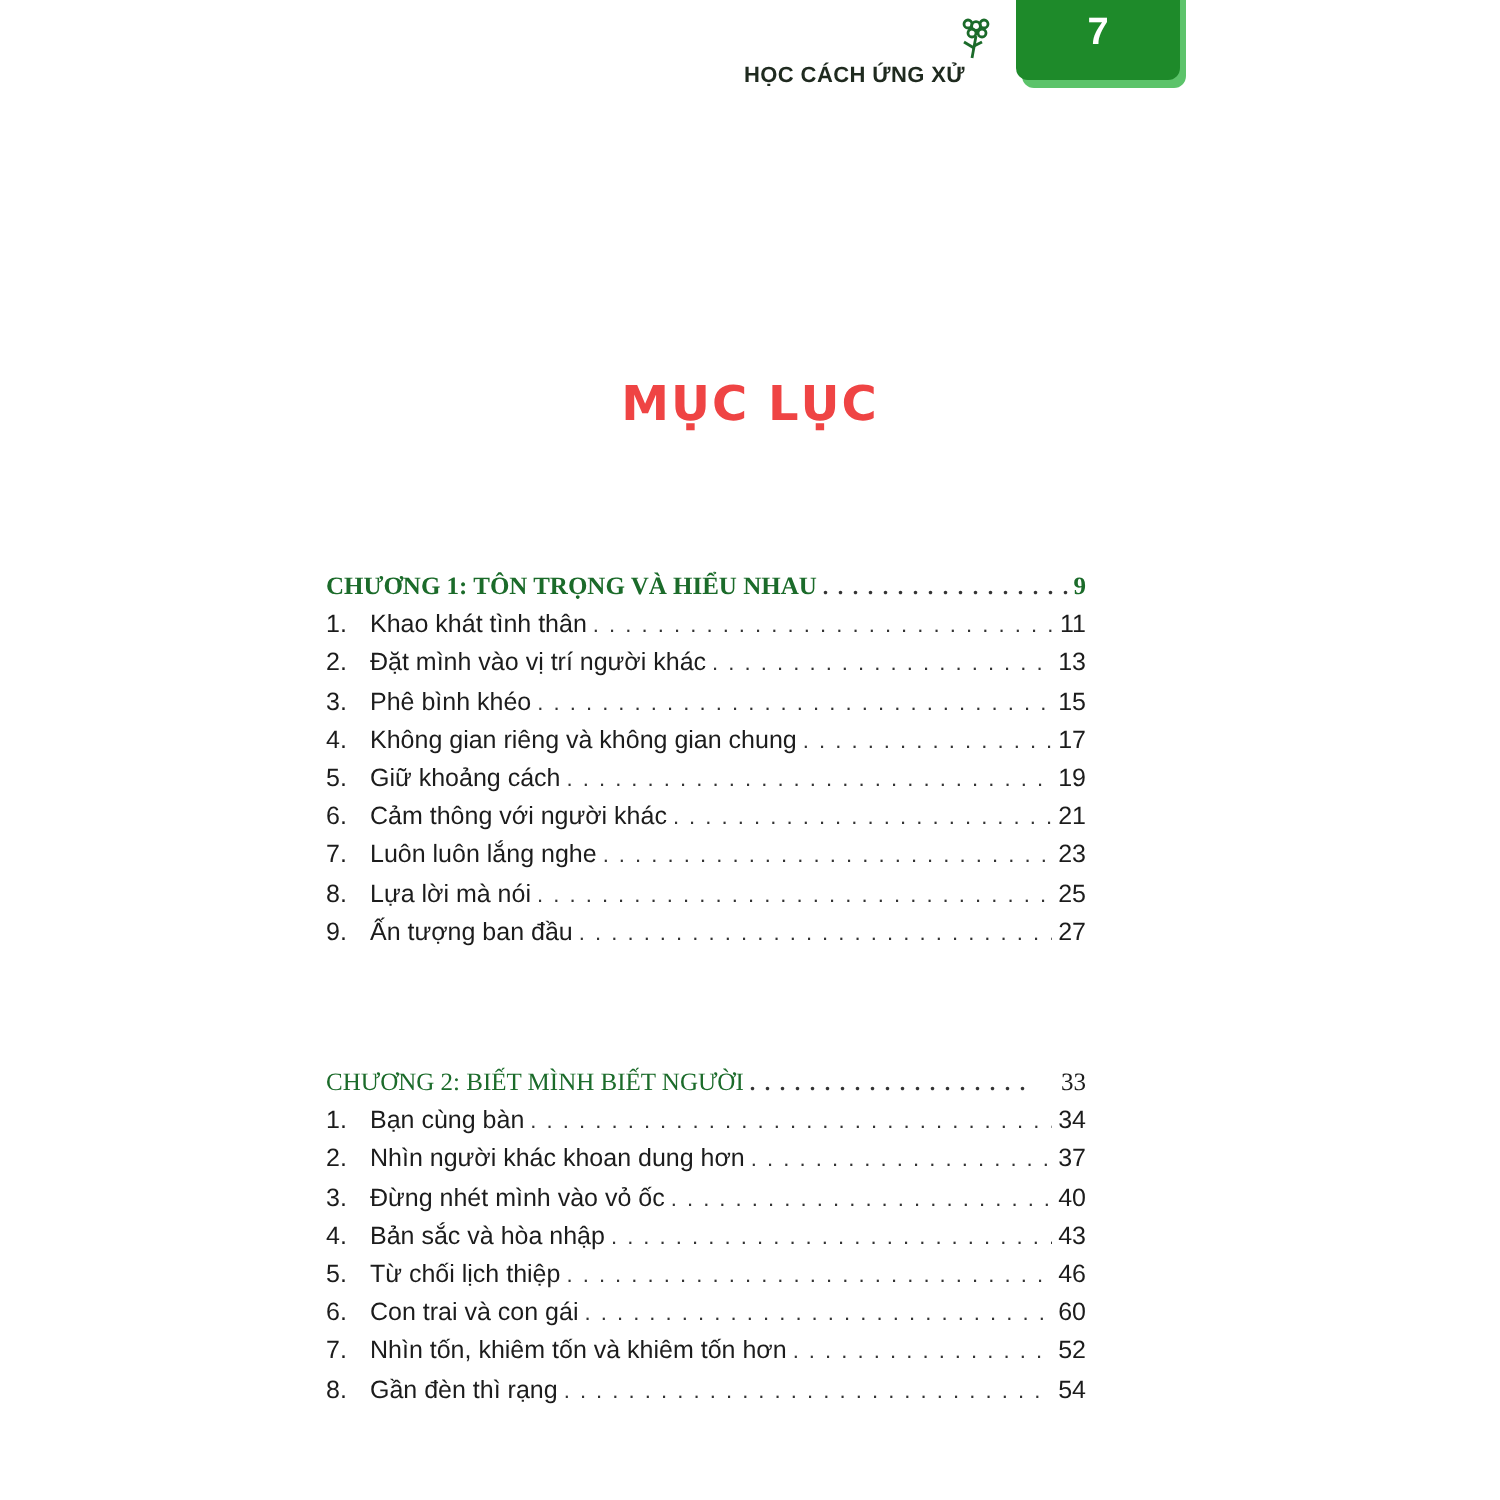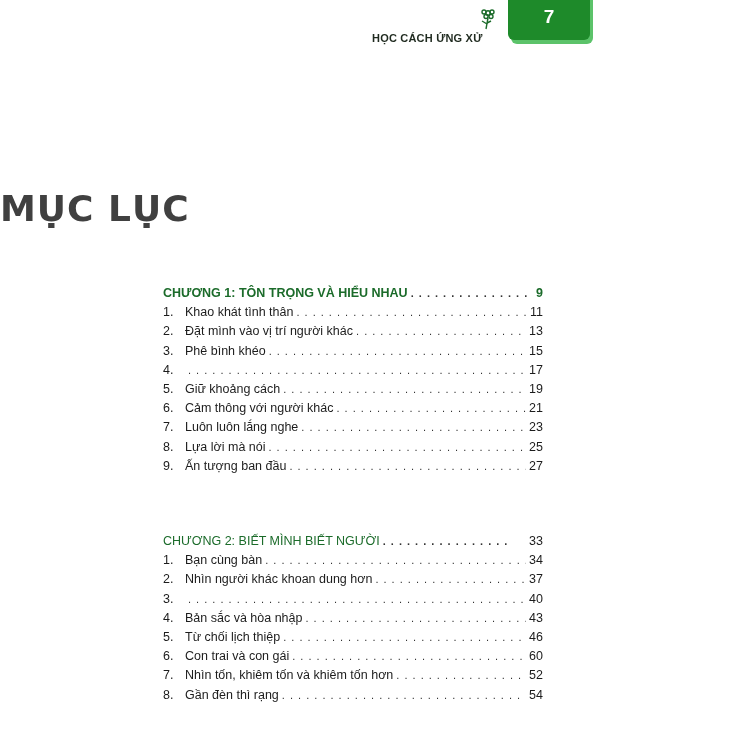--- a/index.html
+++ b/index.html
@@ -16,37 +16,37 @@
   .page-tab {
     position:absolute; left:508px; top:-6px; width:82px; height:46px;
     background:#1e8a2a; border-radius:0 0 6px 6px;
     box-shadow: 3px 4px 0 0 #5cc36a;
   }
   .page-tab span {
     position:absolute; left:0; right:0; top:12px; text-align:center;
     color:#ffffff; font-weight:bold; font-size:19px;
   }
   .toc-title {
-    position:absolute; top:188px; left:0; width:750px; 
-    font-size:36px; font-weight:bold; color:#404040; letter-spacing:1px;
+    position:absolute; top:188px; left:0; width:750px; text-align:center;
+    font-size:24px; font-weight:bold; color:#ef4444; letter-spacing:1px;
     font-family: "DejaVu Sans", sans-serif;
   }
   .toc { position:absolute; left:163px; width:380px; }
   .row {
     display:flex; align-items:baseline; height:19.2px; font-size:12.5px; line-height:19.2px;
     white-space:nowrap;
   }
   .row .num { width:22px; flex:none; }
   .row .label { flex:none; }
   .row .dots {
     flex:1; overflow:hidden; margin:0 3px; color:#333; letter-spacing:4px; font-size:11px;
   }
   .row .dots::before { content:". . . . . . . . . . . . . . . . . . . . . . . . . . . . . . . . . . . . . . . . . . . . . . . . . . . . . . . . . . . . . . . . . ."; letter-spacing:0; word-spacing:2px; }
   .row .page { flex:none; text-align:right; }
-  .chapter { color:#1b6b2a; font-weight:bold; font-size:12.5px; }
+  .chapter { color:#1b6b2a; font-weight:bold; font-size:12.5px;font-family:Liberation Serif, serif; }
   .chapter .page { color:#1b6b2a; }
 </style>
 </head>
 <body>
 
 <div class="running-header">HỌC CÁCH ỨNG XỬ</div>
 
 <svg class="flower-icon" viewBox="0 0 20 24">
   <g fill="none" stroke="#1b6b2a" stroke-width="1.4">
     <circle cx="11" cy="6" r="2.2"></circle>
@@ -85,20 +85,21 @@
       <span class="page">13</span>
     </div>
   <div class="row">
       <span class="num">3.</span>
       <span class="label">Phê bình khéo</span>
       <span class="dots"></span>
       <span class="page">15</span>
     </div>
   <div class="row">
       <span class="num">4.</span>
+      <span class="label">Không gian riêng và không gian chung</span>
       <span class="dots"></span>
       <span class="page">17</span>
     </div>
   <div class="row">
       <span class="num">5.</span>
       <span class="label">Giữ khoảng cách</span>
       <span class="dots"></span>
       <span class="page">19</span>
     </div>
   <div class="row">
@@ -140,20 +141,21 @@
       <span class="page">34</span>
     </div>
   <div class="row">
       <span class="num">2.</span>
       <span class="label">Nhìn người khác khoan dung hơn</span>
       <span class="dots"></span>
       <span class="page">37</span>
     </div>
   <div class="row">
       <span class="num">3.</span>
+      <span class="label">Đừng nhét mình vào vỏ ốc</span>
       <span class="dots"></span>
       <span class="page">40</span>
     </div>
   <div class="row">
       <span class="num">4.</span>
       <span class="label">Bản sắc và hòa nhập</span>
       <span class="dots"></span>
       <span class="page">43</span>
     </div>
   <div class="row">

